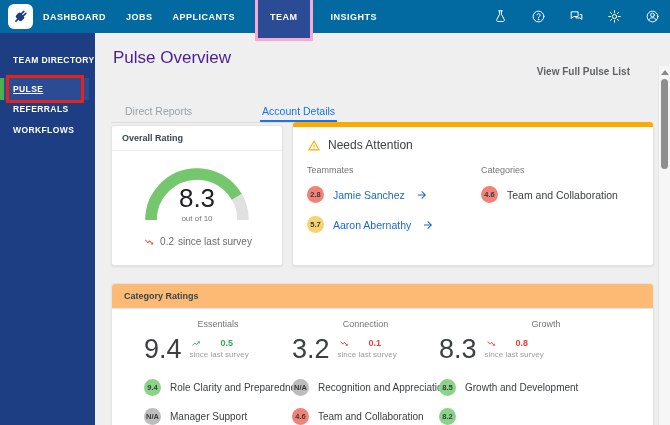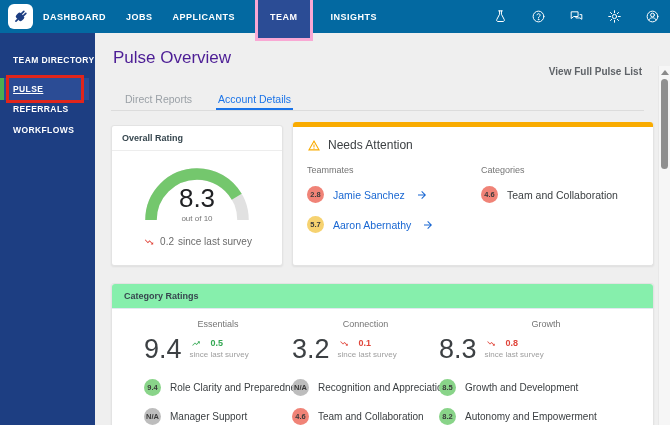--- a/index.html
+++ b/index.html
@@ -20,22 +20,22 @@
   
   .sidebar { position:absolute; left:0; top:33px; width:95px; bottom:0; background:#1D3E82; z-index:10; }
   .side-item { position:absolute; left:13px; color:#fff; font-size:8.5px; font-weight:bold; letter-spacing:.4px; cursor:pointer; white-space:nowrap; }
   .pulse-row { position:absolute; left:0; right:6px; top:45px; height:22px; background:#2B4C95; border-left:4px solid #4CAF50; cursor:pointer; }
   .pulse-row .label { position:absolute; left:9px; top:6px; color:#fff; font-size:8.5px; font-weight:bold; letter-spacing:.4px; text-decoration:underline; }
   .pulse-annotation { position:absolute; left:2px; right:5px; top:-3px; bottom:-3px; border:3px solid #E1251B; pointer-events:none; }
 
   
   .main { position:absolute; left:95px; top:33px; right:0; bottom:0; background:#EFEFEF; }
   .page-title { position:absolute; left:18px; top:15px; font-size:17px; font-weight:500; color:#4c1d95; }
-  .full-list-link { position:absolute; right:28px; top:33px; font-size:10px; font-weight:bold; color:#5F6368; cursor:pointer; }
-  .tabs { position:absolute; left:16px; right:26px; top:56px; height:22px; border-bottom:1px solid #DCDCDC; padding-left:12px; display:flex; }
+  .full-list-link { position:absolute; right:40px; top:33px; font-size:10px; font-weight:bold; color:#5F6368; cursor:pointer; }
+  .tabs { position:absolute; left:16px; right:26px; top:68px; height:22px; border-bottom:1px solid #DCDCDC; padding-left:12px; display:flex;gap:44px; }
   .tab { font-size:10.5px; font-weight:500; color:#9AA0A6; margin-right:22px; padding:4px 2px 6px; cursor:pointer; }
   .tab.active { color:#1A73E8; border-bottom:2px solid #1A73E8; }
 
   
   .card { position:absolute; background:#fff; border:1px solid #E3E3E3; border-radius:3px; box-shadow:0 1px 2px rgba(0,0,0,.07); }
   .card-header { font-size:9px; font-weight:bold; color:#37474F; padding:7px 10px; border-bottom:1px solid #EDEDED; }
 
   
   .card-overall { left:16px; top:92px; width:172px; height:141px; }
   .gauge-wrap { position:relative; width:116px; height:64px; margin:10px auto 0; }
@@ -60,27 +60,27 @@
   .badge.red-b { background:#F08377; }
   .badge.yellow-b { background:#F6D270; }
   .badge.green-b { background:#89D489; }
   .badge.gray-b { background:#BDBDBD; }
   .att-name { font-size:10.5px; color:#1967D2; font-weight:500; margin-left:9px; cursor:pointer; }
   .att-arrow { width:12px; height:12px; margin-left:11px; cursor:pointer; }
   .att-cat-name { font-size:10.5px; color:#3C4043; margin-left:9px; }
 
   
   .card-categories { left:16px; top:250px; width:543px; height:192px; }
-  .cat-header { background:#86efac; border-bottom:1px solid #E2E8F0; border-radius:3px 3px 0 0; font-size:9px; font-weight:bold; color:#37474F; padding:7px 12px; }
+  .cat-header { background:#fdba74; border-bottom:1px solid #E2E8F0; border-radius:3px 3px 0 0; font-size:9px; font-weight:bold; color:#37474F; padding:7px 12px; }
   .cat-grid { display:grid; grid-template-columns:148px 147px 1fr; padding:10px 0 0 32px; }
   .cat-label { font-size:9px; color:#757575;text-align:center; }
   .score-row { display:flex; align-items:flex-start; margin-top:5px; }
   .big-score { font-size:27px; color:#3C4043; line-height:30px; }
   .score-delta { margin-left:8px; margin-top:4px; }
-  .score-delta .dval { display:flex; align-items:center; gap:9px; font-size:9px; font-weight:bold; }
+  .score-delta .dval { display:flex; align-items:center; gap:19px; font-size:9px; font-weight:bold; }
   .since { font-size:8px; color:#9E9E9E; margin-top:2px; }
   .cat-items { margin-top:15px; }
   .cat-item { display:flex; align-items:center; margin-bottom:12px; white-space:nowrap; }
   .cat-item-label { font-size:10px; color:#3C4043; margin-left:9px; }
 
   
   .scrollbar { position:absolute; right:0; top:33px; width:12px; bottom:0; background:#F6F6F6; border-left:1px solid #E8E8E8; z-index:15; }
   .scroll-up { position:absolute; top:4px; left:2px; width:0; height:0; border-left:4px solid transparent; border-right:4px solid transparent; border-bottom:5px solid #8A8A8A; }
   .scroll-thumb { position:absolute; top:13px; left:2px; width:7px; height:90px; background:#8F8F8F; border-radius:4px; cursor:pointer; }
 </style>
@@ -291,21 +291,20 @@
             <div class="since">since last survey</div>
           </span>
         </div>
         <div class="cat-items">
           <div class="cat-item">
             <span class="badge green-b">8.5</span>
             <span class="cat-item-label">Growth and Development</span>
           </div>
           <div class="cat-item">
             <span class="badge green-b">8.2</span>
-            <span class="cat-item-label">Autonomy and Empowerment</span>
           </div>
         </div>
       </div>
 
     </div>
   </div>
 
   <div class="scrollbar">
     <div class="scroll-up"></div>
     <div class="scroll-thumb"></div>

